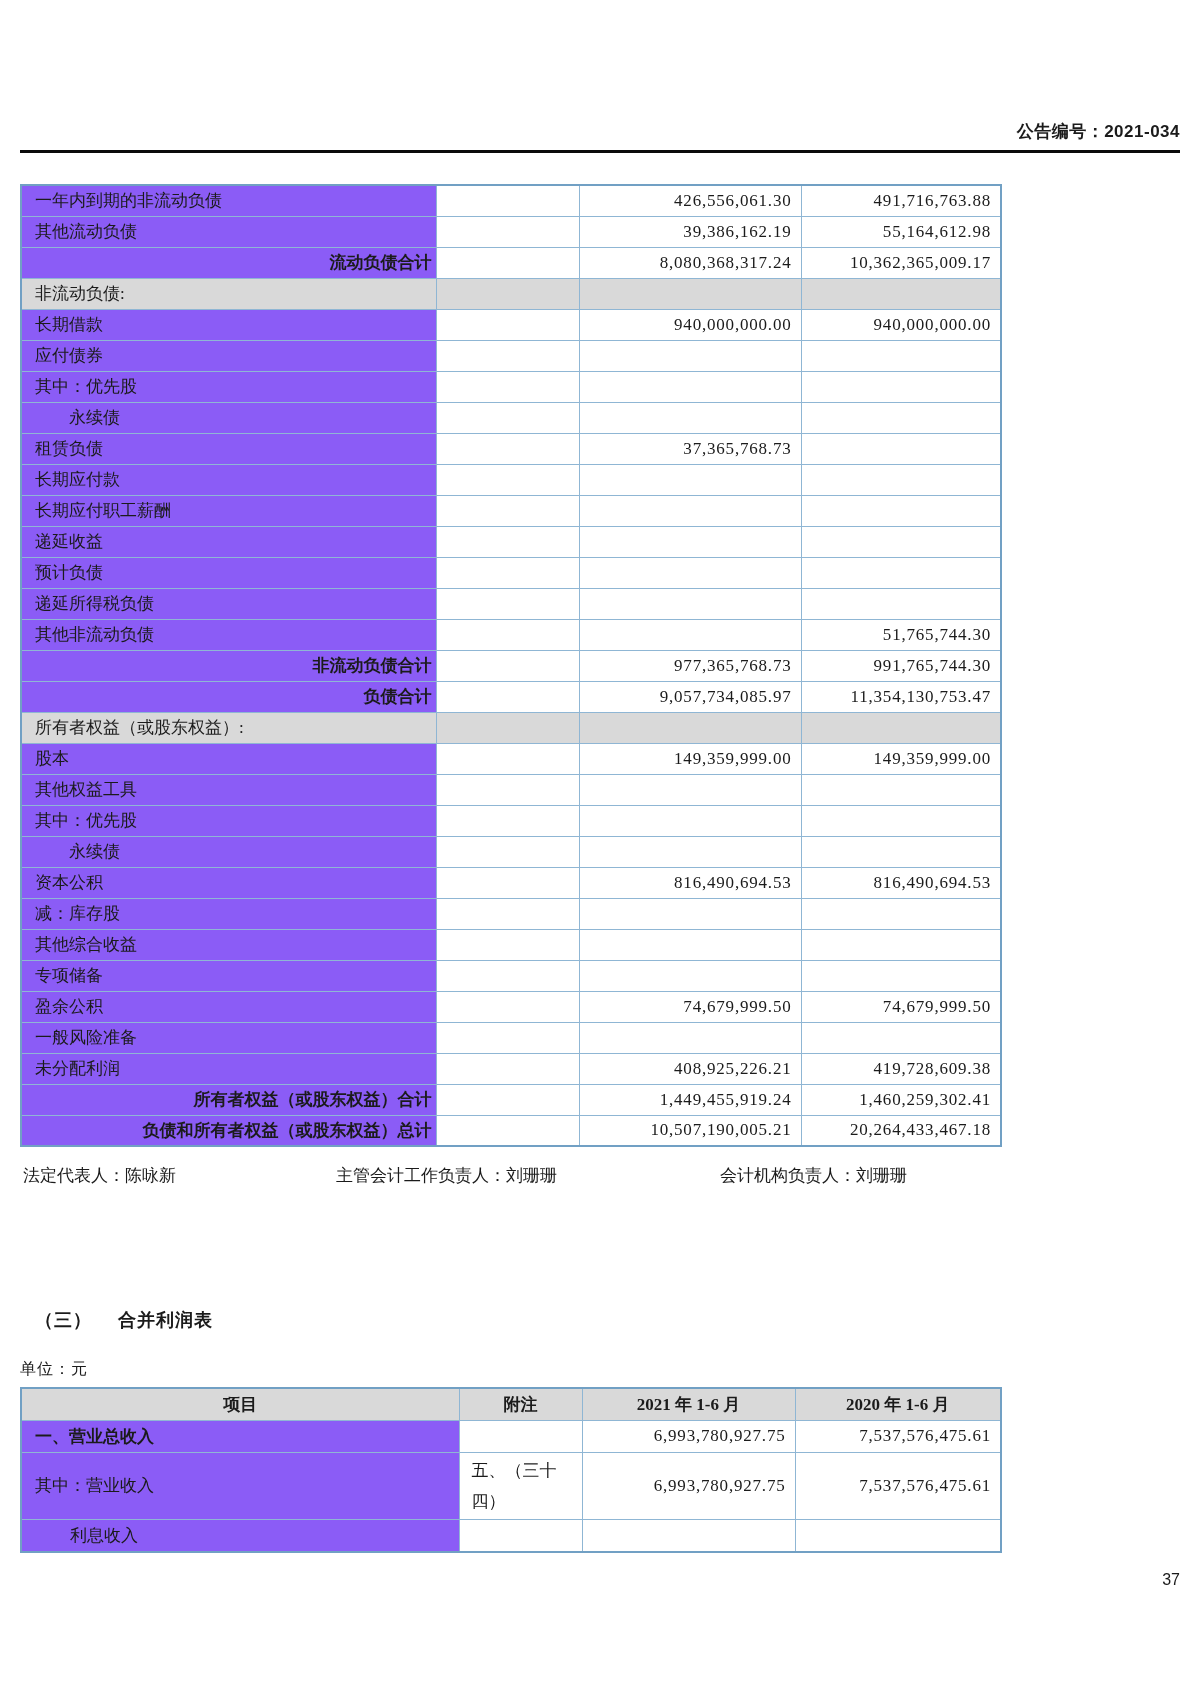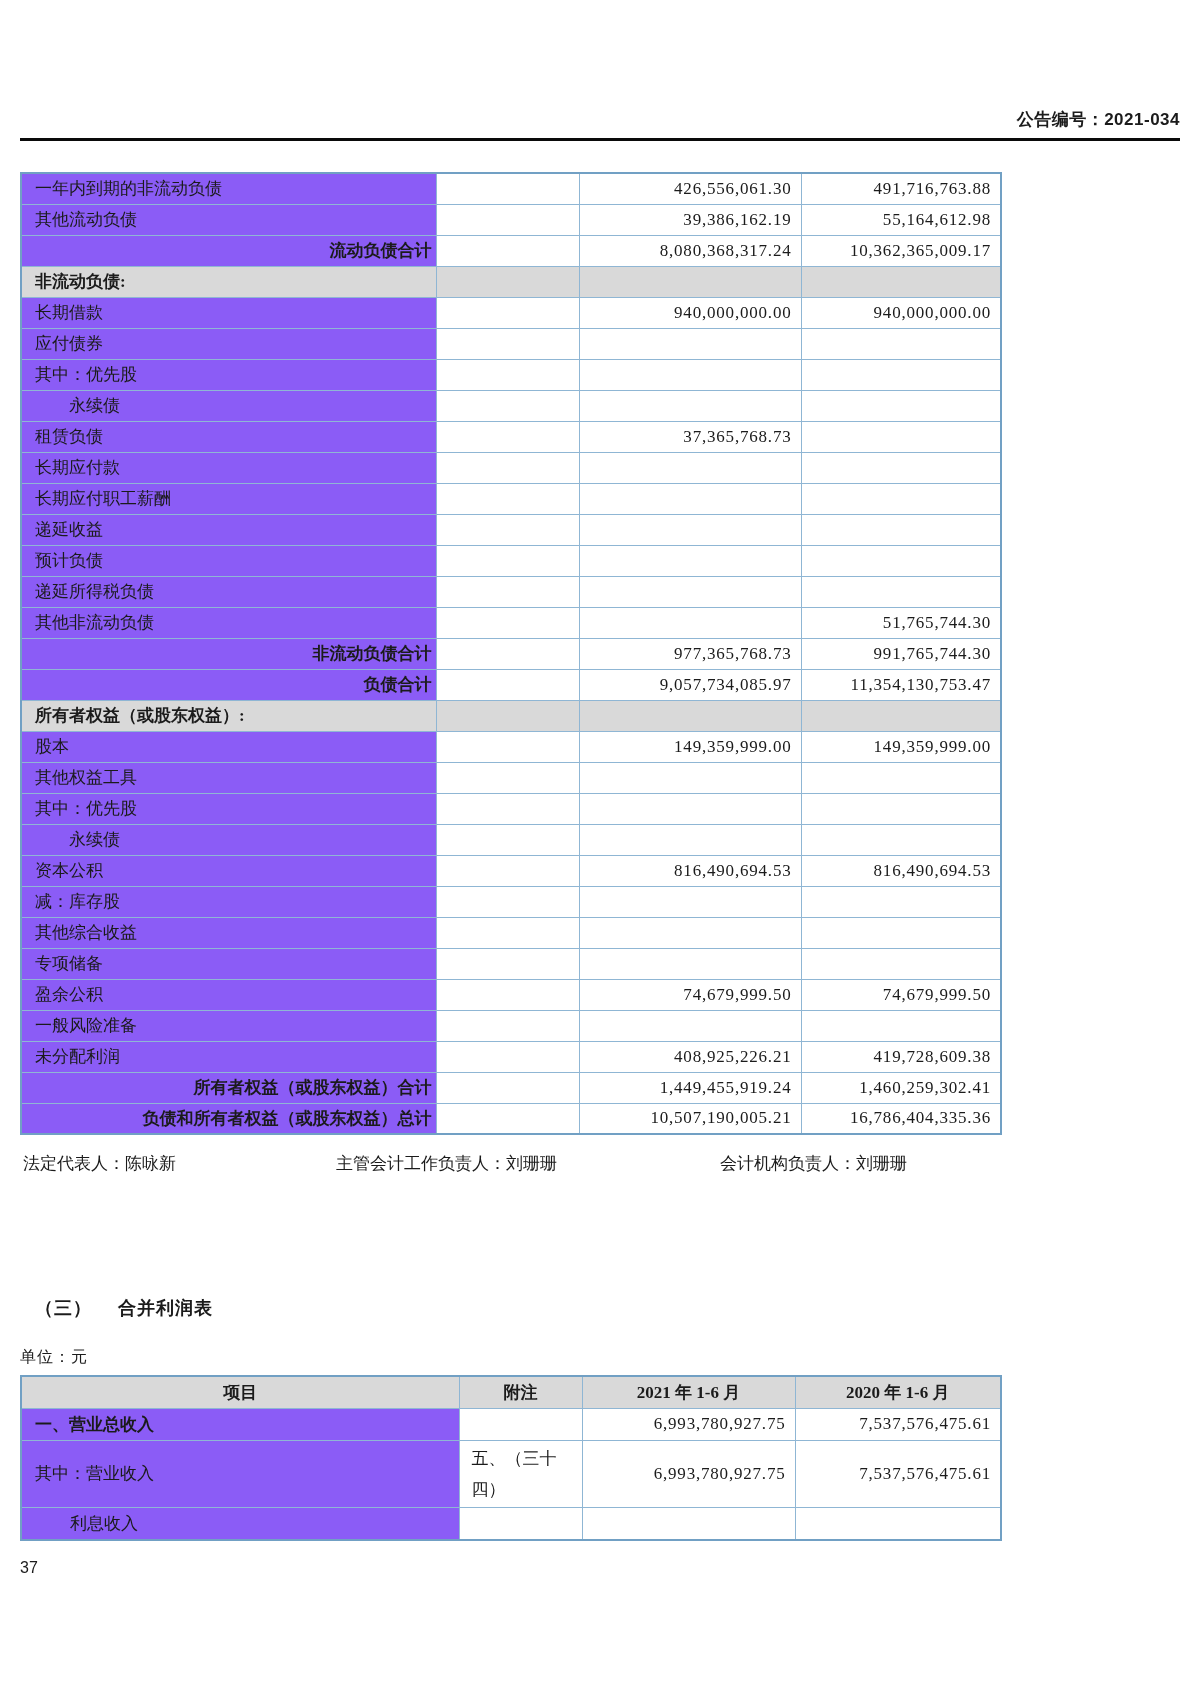--- a/index.html
+++ b/index.html
@@ -1,59 +1,59 @@
 <!DOCTYPE html>
 <html><head>
 <meta charset="utf-8">
 <style>
   * { margin:0; padding:0; box-sizing:border-box; }
   html,body { background:#ffffff; }
   .page {
     width:1200px; height:1697px; background:#ffffff; position:relative;
     font-family:"Liberation Serif","DejaVu Serif",serif; color:#1b1b1b; overflow:hidden;
   }
-  .content { width:1160px; margin:4px auto; padding-top:104px; }
+  .content { width:1160px; margin:16px auto; padding-top:104px; }
 
   .doc-header { text-align:right; font-size:17px; font-weight:bold; letter-spacing:.5px; }
   .doc-header .num { font-family:"Liberation Sans","DejaVu Sans",sans-serif; }
   .header-rule { height:3px; background:#0a0a0a; margin-top:7px; }
 
   table.fin-table { border-collapse:collapse; width:980px; table-layout:fixed; border:2px solid #71a0c4; }
   .fin-table td, .fin-table th { border:1px solid #8fb6d4; font-size:17px; overflow:hidden; }
 
   
   .balance { margin-top:31px; }
   .balance td { height:31px; }
   td.label-cell { background:#8b5cf6; padding:0 8px 0 13px; text-align:left; white-space:nowrap; }
   td.note-cell { background:#ffffff; }
   td.num-cell { background:#ffffff; text-align:right; padding:0 9px 0 4px; letter-spacing:.8px; white-space:nowrap; }
   tr.total td.label-cell { text-align:right; font-weight:bold; padding:0 4px; }
   tr.section td { background:#d9d9d9; }
-  tr.section td.label-cell { font-weight:bold; }
+  tr.section td.label-cell { font-weight:normal; }
   td.label-cell.indent { padding-left:47px; }
 
   
   .signatures { display:flex; margin-top:17px; font-size:17px; padding-left:3px; }
   .signatures .sig-1 { width:313px; }
   .signatures .sig-2 { width:384px; }
 
   
   .section-heading { margin-top:121px; font-size:18px; font-weight:bold; padding-left:15px; letter-spacing:1px; }
   .section-heading .ht { margin-left:26px; }
   .unit-line { margin-top:27px; font-size:16px; letter-spacing:1px; }
 
   .income { margin-top:7px; }
   .income th { background:#d9d9d9; font-weight:bold; text-align:center; height:32px; padding:0 4px; }
   .income td { height:32px; }
   .income td.note-cell { text-align:left; padding:2px 12px; line-height:1.85; }
   .income tr.bold td.label-cell { font-weight:bold; }
   .income td.label-cell.indent { padding-left:48px; }
   .income tr.row-wrap td { height:63px; }
 
-  .page-number { margin-top:18px; text-align:left; font-size:16px;
+  .page-number { margin-top:18px; text-align:right; font-size:16px;
     font-family:"Liberation Sans","DejaVu Sans",sans-serif; }
 </style>
 </head>
 <body>
 
 <div class="page">
   <div class="content">
 
     <div class="doc-header">
       <span>公告编号：</span><span class="num">2021-034</span>
@@ -245,21 +245,21 @@
           <tr class="total">
             <td class="label-cell">所有者权益（或股东权益）合计</td>
             <td class="note-cell"></td>
             <td class="num-cell">1,449,455,919.24</td>
             <td class="num-cell">1,460,259,302.41</td>
           </tr>
           <tr class="total">
             <td class="label-cell">负债和所有者权益（或股东权益）总计</td>
             <td class="note-cell"></td>
             <td class="num-cell">10,507,190,005.21</td>
-            <td class="num-cell">16,786,404,335.36</td>
+            <td class="num-cell">20,264,433,467.18</td>
           </tr>
         </tbody>
     </table>
 
     <div class="signatures">
       <span class="sig-1">法定代表人：陈咏新</span>
       <span class="sig-2">主管会计工作负责人：刘珊珊</span>
       <span class="sig-3">会计机构负责人：刘珊珊</span>
     </div>
 

